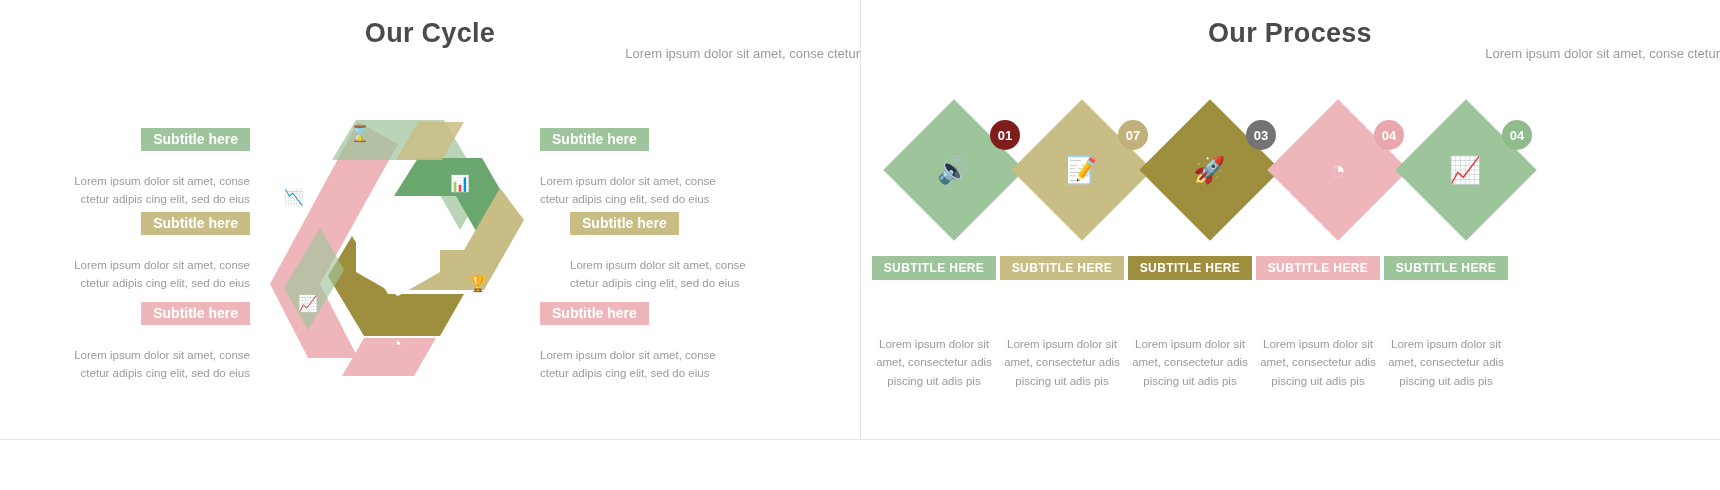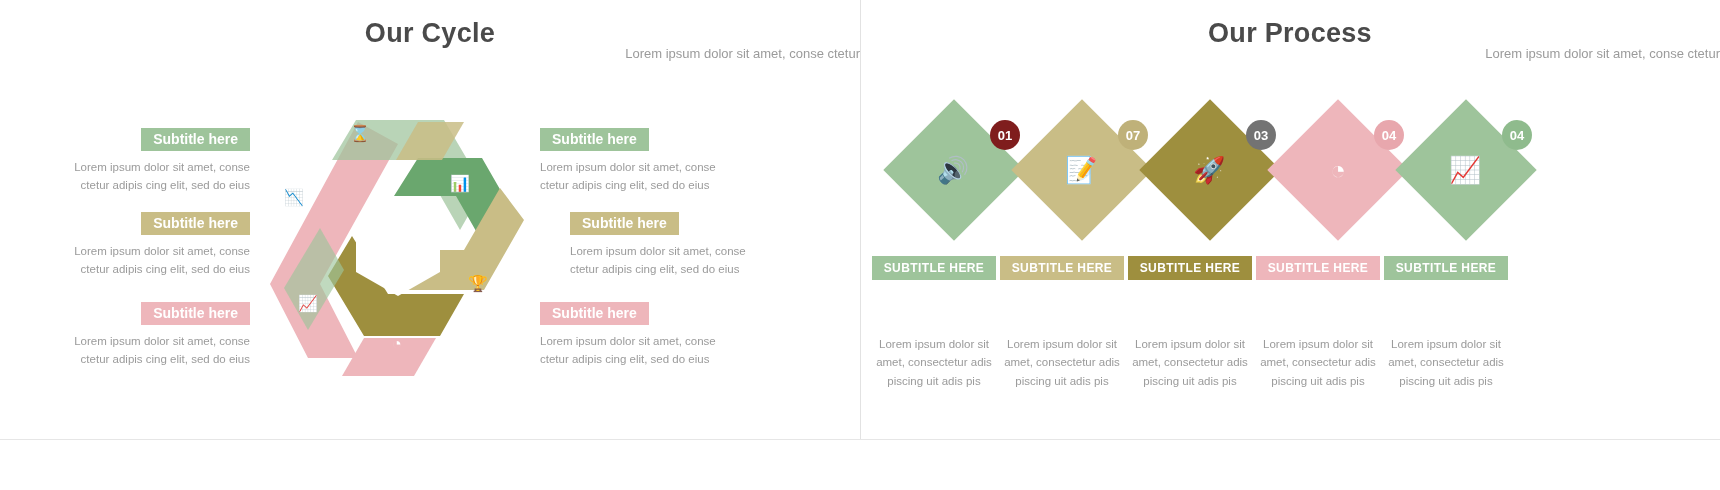--- a/index.html
+++ b/index.html
@@ -70,21 +70,21 @@
   .txt-block { position: absolute; }
   .txt-block .tag {
     display: inline-block;
     padding: 4px 12px 5px 12px;
     color: #ffffff;
     font-size: 14px;
     font-weight: bold;
     line-height: 1;
   }
   .txt-block .body {
-    margin-top: 8px;
+    margin-top: 22px;
     font-size: 11.5px;
     color: #9b9b9b;
     line-height: 1.55;
     width: 190px;
   }
   .txt-right { text-align: right; }
   .txt-left  { text-align: left; }
   .txt-right .body { margin-left: auto; }
 
   

